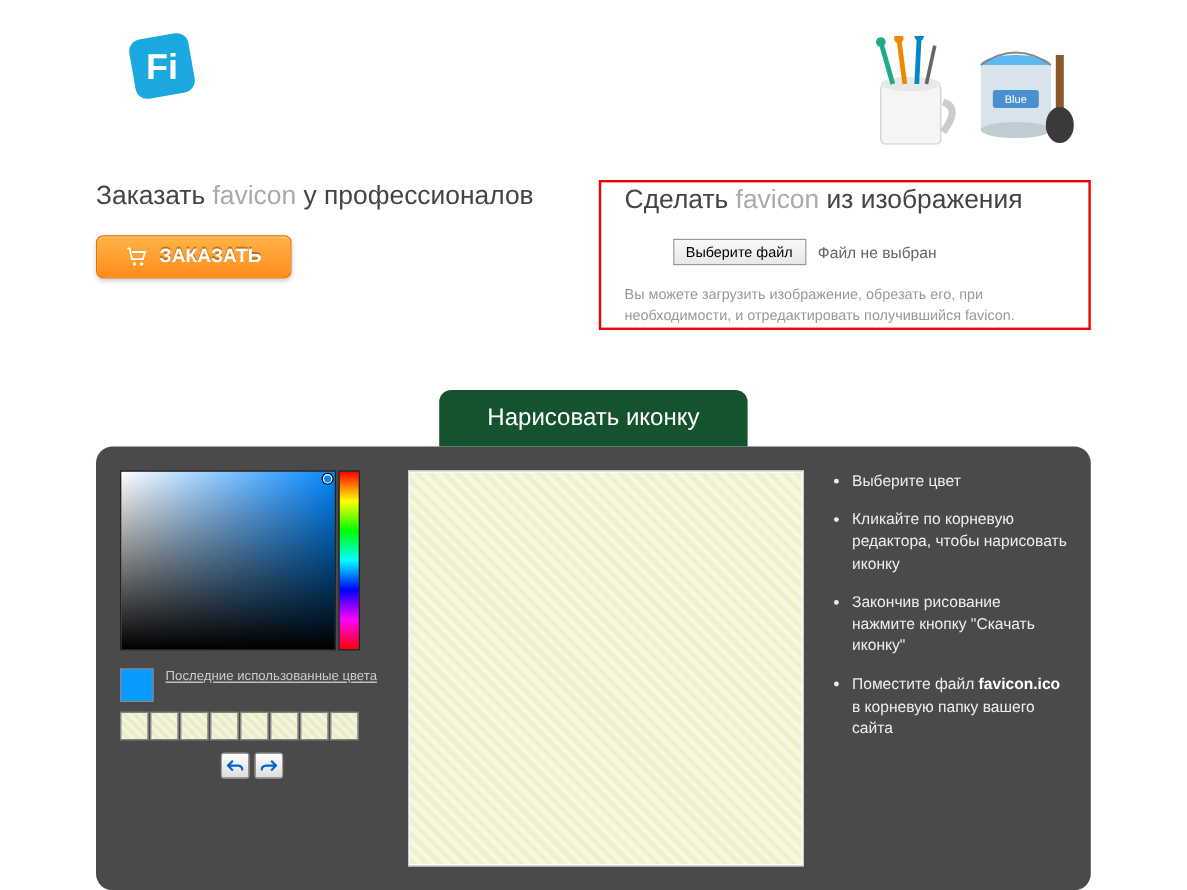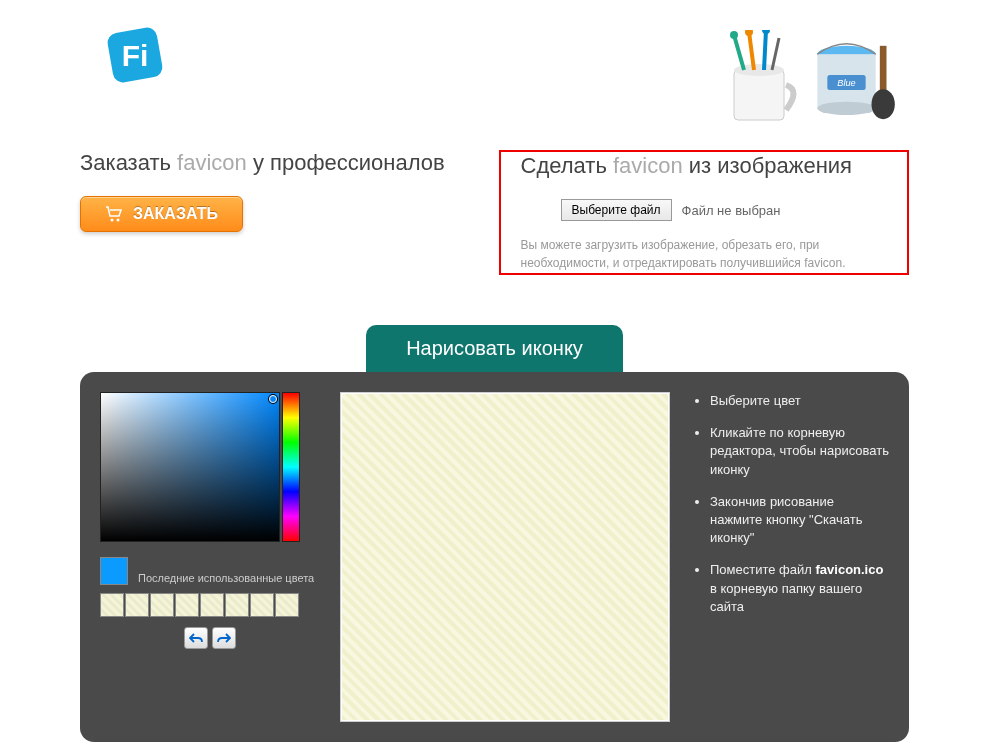--- a/index.html
+++ b/index.html
@@ -6,43 +6,43 @@
 body { font-family: Arial, sans-serif; background: #fff; width: 989px; }
 .header { display: flex; align-items: flex-start; padding: 20px 80px 10px 100px; }
 .logo-area { display: flex; align-items: center; gap: 15px; flex-direction: column; }
 .logo-icon { width: 70px; height: 70px; }
 .logo-text { display: flex; flex-direction: column; }
 .brand { font-size: 28px; font-weight: 300; letter-spacing: 1px; }
 .brand-fav { color: #6a6a6a; font-weight: bold; }
 .brand-icon { color: #aaa; }
 .brand-ru { color: #1ba8e0; }
 .tagline { font-size: 14px; color: #888; margin-top: -2px; }
-.art-area { margin-left: auto; display: flex; align-items: flex-end; gap: 5px; font-style: italic; }
+.art-area { margin-left: auto; display: flex; align-items: flex-end; gap: 5px; }
 .cup { position: relative; width: 90px; height: 100px; }
 .paint-can { position: relative; width: 100px; height: 110px; }
 .two-col { display: flex; padding: 10px 80px 30px 80px; gap: 52px; justify-content: space-between; }
 .col-left { flex: 1; }
 .col-right { flex: 1; border: 2px solid #e00; padding: 1px 20px; }
 .section-title { font-size: 22px; font-weight: 300; color: #444; margin-bottom: 20px; }
 .section-title .hl { color: #aaa; }
 .order-btn { display: inline-flex; align-items: center; gap: 10px; background: linear-gradient(#ffb347, #ff8c1a); border: 1px solid #e67300; border-radius: 6px; padding: 8px 24px; color: #fff; font-size: 16px; font-weight: bold; cursor: pointer; box-shadow: 0 2px 4px rgba(0,0,0,0.2), inset 0 1px 0 rgba(255,255,255,0.4); text-shadow: 0 -1px 0 rgba(0,0,0,0.3); }
 .file-row { display: flex; align-items: center; gap: 10px; margin: 10px 0 15px 40px; }
 .file-btn { background: linear-gradient(#f8f8f8,#e8e8e8); border: 1px solid #999; padding: 3px 10px; font-size: 12px; cursor: pointer; }
 .file-status { font-size: 13px; color: #666; }
 .hint { font-size: 12px; color: #999; line-height: 1.5; }
 .editor-title-wrap { text-align: center; margin-top: 20px; }
-.editor-title-tab { display: inline-block; background: #0f766e; color: #fff; font-size: 20px; padding: 12px 40px; border-radius: 10px 10px 0 0; }
+.editor-title-tab { display: inline-block; background: #14532d; color: #fff; font-size: 20px; padding: 12px 40px; border-radius: 10px 10px 0 0; }
 .editor { display: flex; background: #4a4a4a; margin: 0 80px; border-radius: 14px; padding: 20px; gap: 20px; color: #ddd; }
 .panel-left { width: 220px; background: #4a4a4a; }
 .color-picker { position: relative; width: 200px; height: 150px; display: flex; }
 .sv-box { width: 180px; height: 150px; background: linear-gradient(to right, #fff, #0088ff); position: relative; border: 1px solid #222; }
 .sv-box::after { content:''; position:absolute; inset:0; background: linear-gradient(to bottom, transparent, #000); }
 .sv-cursor { position: absolute; top: 2px; right: 2px; width: 8px; height: 8px; border: 1px solid #fff; border-radius: 50%; box-shadow: 0 0 0 1px #000; }
 .hue-bar { width: 18px; height: 150px; background: linear-gradient(to bottom, #f00, #ff0, #0f0, #0ff, #00f, #f0f, #f00); border: 1px solid #222; margin-left: 2px; }
-.recent-row { display: flex; align-items: flex-end; gap: 10px; margin-top: 15px; }
+.recent-row { display: flex; align-items: flex-start; gap: 10px; margin-top: 15px; text-decoration: underline; }
 .swatch { width: 28px; height: 28px; background: #0b9bff; border: 1px solid #888; }
 .recent-label { font-size: 11px; color: #ccc; line-height: 1.3; }
 .recent-swatches { display: flex; gap: 1px; margin-top: 8px; }
 .mini-swatch { width: 24px; height: 24px; border: 1px solid #888; background: repeating-linear-gradient(45deg, #f5f5d5, #f5f5d5 3px, #eaead0 3px, #eaead0 6px); }
 .undo-row { display: flex; gap: 4px; margin-top: 10px; justify-content: center; }
 .undo-btn { width: 24px; height: 22px; background: linear-gradient(#fff,#ddd); border: 1px solid #999; border-radius: 3px; display: flex; align-items: center; justify-content: center; cursor: pointer; }
 .canvas-wrap { width: 330px; height: 330px; background: #fff; border: 1px solid #ccc; padding: 1px; }
 .canvas-grid { width: 100%; height: 100%; background-image: repeating-linear-gradient(45deg, #f0f0cc, #f0f0cc 4px, #f8f8e0 4px, #f8f8e0 8px), linear-gradient(#d0d8e0 1px, transparent 1px), linear-gradient(90deg, #d0d8e0 1px, transparent 1px); background-size: auto, 20.5px 20.5px, 20.5px 20.5px; }
 .panel-right { flex: 1; font-size: 13px; }
 .panel-right ul { list-style: disc; padding-left: 20px; }

